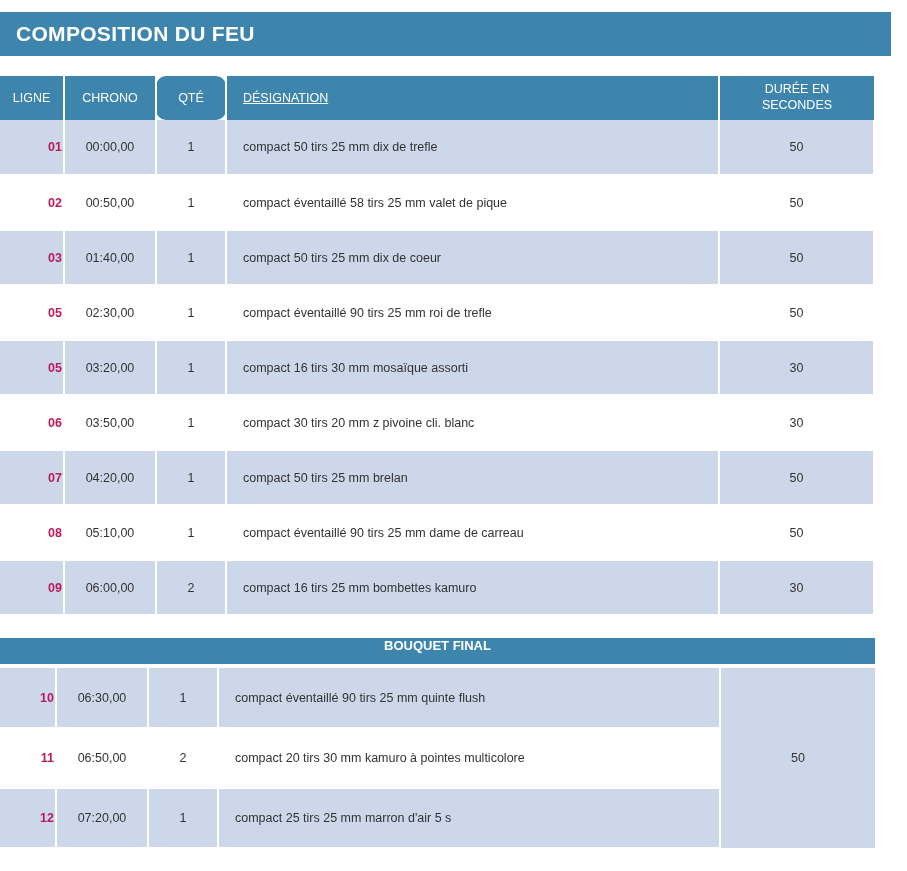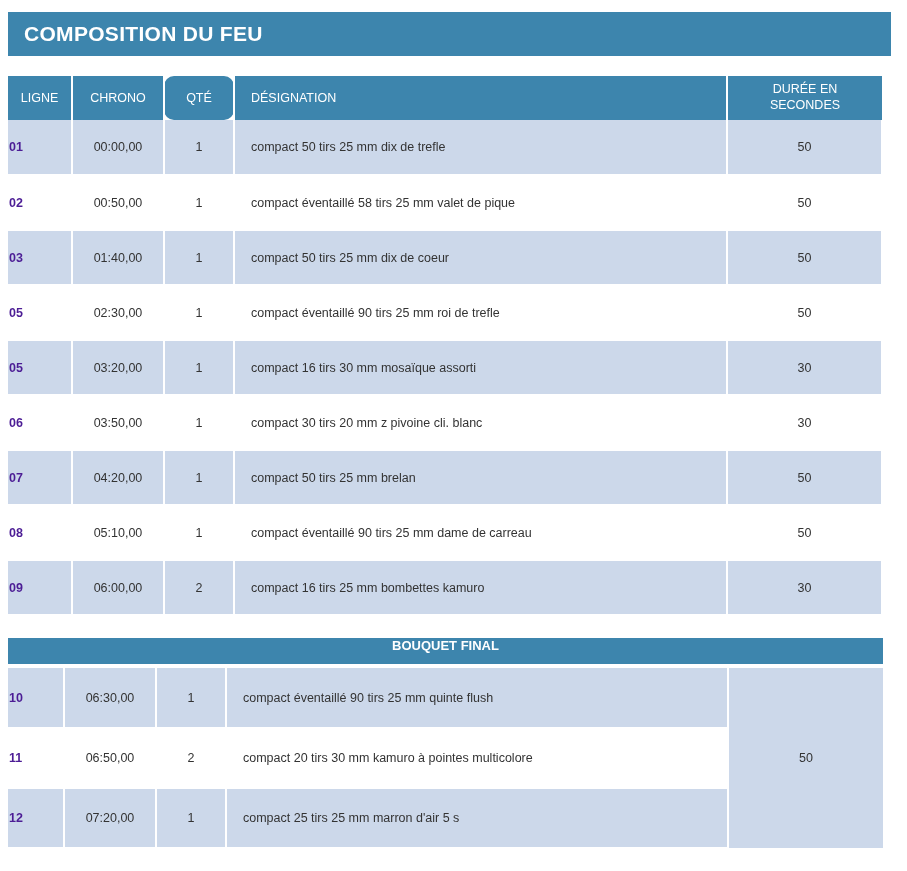--- a/index.html
+++ b/index.html
@@ -12,21 +12,21 @@
     height: 871px;
     font-family: "Liberation Sans", sans-serif;
     color: #333333;
     overflow: hidden;
   }
   .page {
     width: 907px;
     height: 871px;
     position: relative;
     box-sizing: border-box;
-    padding: 12px 16px 0 8px;
+    padding: 12px 16px 0 0;
   }
   .title-bar {
     background: #3d85ad;
     color: #ffffff;
     height: 44px;
     display: flex;
     align-items: center;
     padding-left: 16px;
     box-sizing: border-box;
     margin-bottom: 20px;
@@ -48,36 +48,36 @@
     font-weight: normal;
     height: 44px;
     border-right: 2px solid #ffffff;
     vertical-align: middle;
     padding: 0 8px;
     box-sizing: border-box;
   }
   table.fw th.th-ligne { text-align: center; width: 64px; }
   table.fw th.th-chrono { text-align: center; width: 92px; margin-top: 27px; }
   table.fw th.th-qte { text-align: center; width: 70px; border-radius: 10px; }
-  table.fw th.th-design { text-align: left; padding-left: 16px; }
+  table.fw th.th-design { text-align: left; padding-left: 16px; text-decoration: underline; }
   table.fw th.th-duree { text-align: center; width: 155px; border-right: none; line-height: 1.25; }
 
   table.fw td {
     font-size: 12.5px;
     height: 55px;
     border-right: 2px solid #ffffff;
     border-bottom: 2px solid #ffffff;
     vertical-align: middle;
     box-sizing: border-box;
   }
   tr.band-dark td { background: #ccd8ea; }
   tr.band-light td { background: #ffffff; }
   td.c-ligne {
-    text-align: left;
-    color: #4c1d95;
+    text-align: right;
+    color: #be185d;
     font-weight: bold;
     font-size: 13px;
     width: 56px;
     margin-top: 28px;
   }
   td.c-chrono { text-align: center; width: 92px; }
   td.c-qte { text-align: center; width: 70px; }
   td.c-design { text-align: left; padding-left: 16px; }
   td.c-duree { text-align: center; width: 155px; border-right: none; }
 

